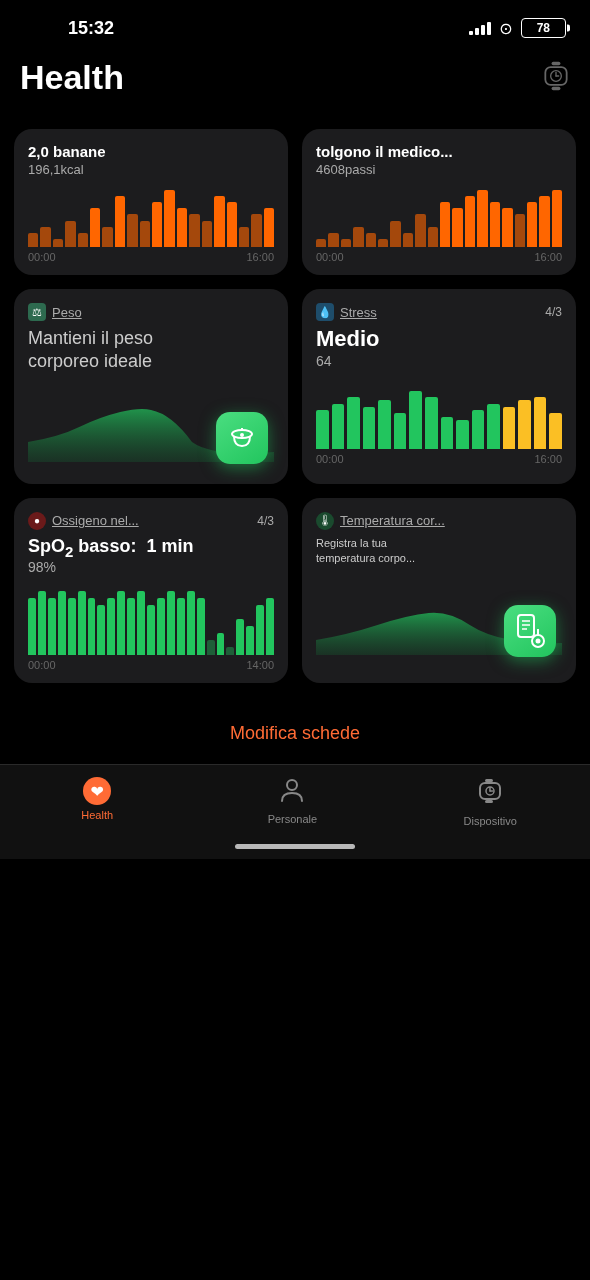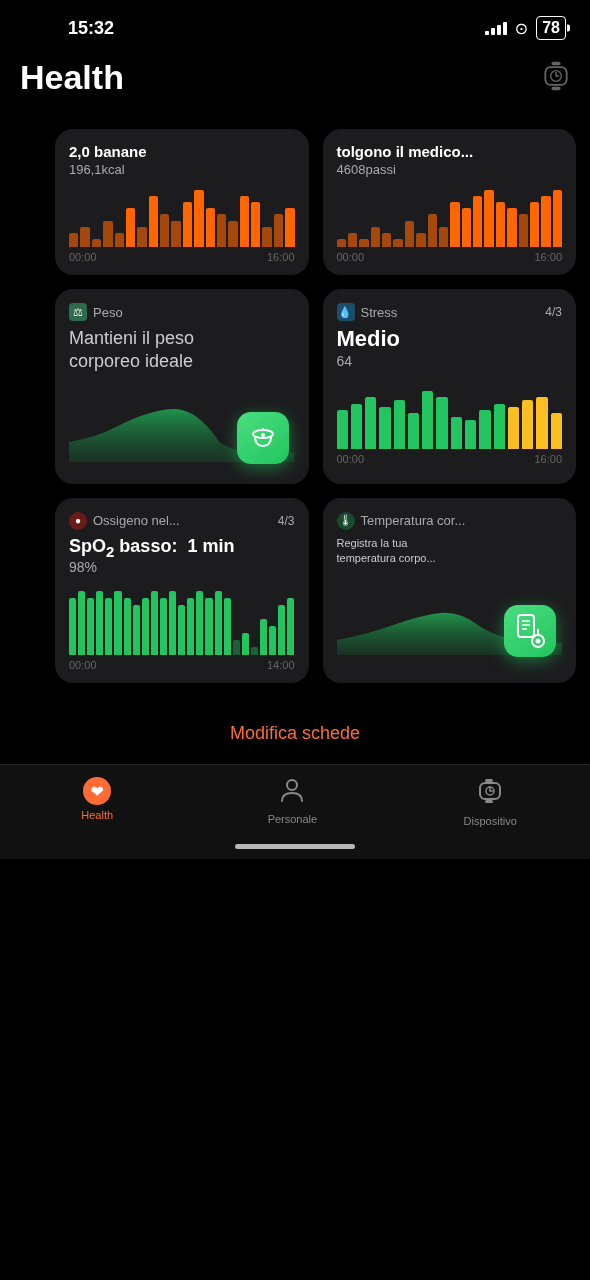--- a/index.html
+++ b/index.html
@@ -46,26 +46,26 @@
       border-radius: 1px;
     }
     .wifi-icon {
       font-size: 16px;
       color: #fff;
     }
     .battery {
       display: flex;
       align-items: center;
       gap: 2px;
-      font-size: 16px;
+      font-size: 12px;
       font-weight: 600;
       color: #fff;
       border: 1.5px solid #fff;
       border-radius: 4px;
-      padding: 2px 5px;
+      padding: 2px 15px;
       position: relative;
       justify-content: center;
     }
     .battery::after {
       content: '';
       display: block;
       width: 3px;
       height: 7px;
       background: #fff;
       border-radius: 0 2px 2px 0;
@@ -87,41 +87,41 @@
       font-weight: 700;
       color: #fff;
     }
 
     
     .grid {
       display: grid;
       grid-template-columns: 1fr 1fr;
       gap: 14px;
       padding: 16px 14px;
-      margin-left: 41px;
     }
 
     .card {
       background: #1c1c1e;
       border-radius: 18px;
       padding: 14px 14px 12px;
       overflow: hidden;
       position: relative;
     }
 
     .card-header {
       display: flex;
       align-items: center;
       gap: 6px;
       margin-bottom: 6px;
     }
     .card-title {
       font-size: 13px;
       font-weight: 500;
       color: #aaa;
+      text-decoration: underline;
     }
     .card-badge {
       margin-left: auto;
       font-size: 12px;
       color: #aaa;
     }
 
     .card-value-large {
       font-size: 22px;
       font-weight: 700;

